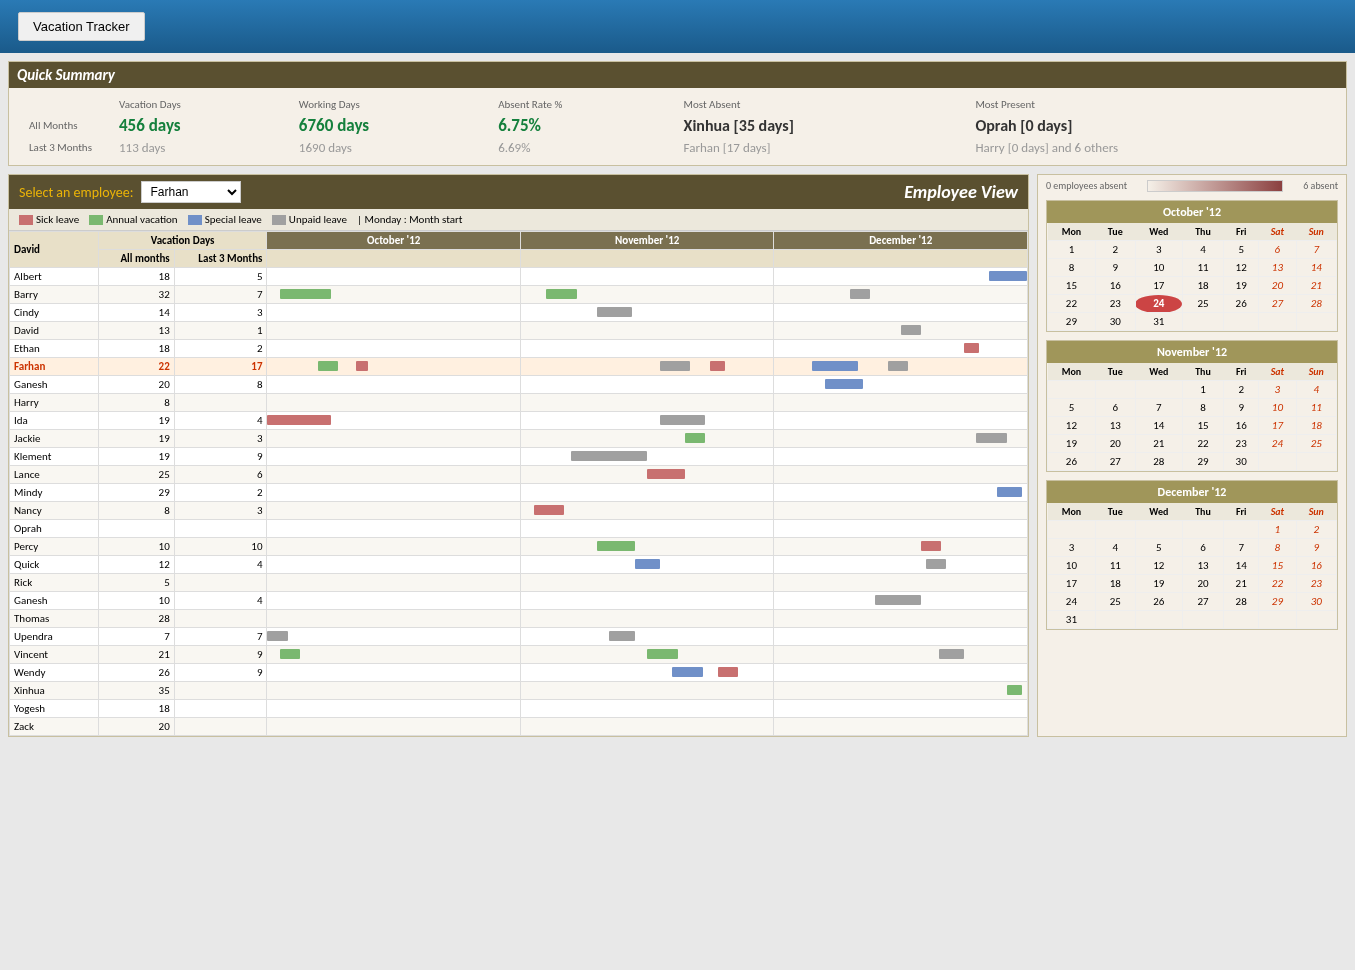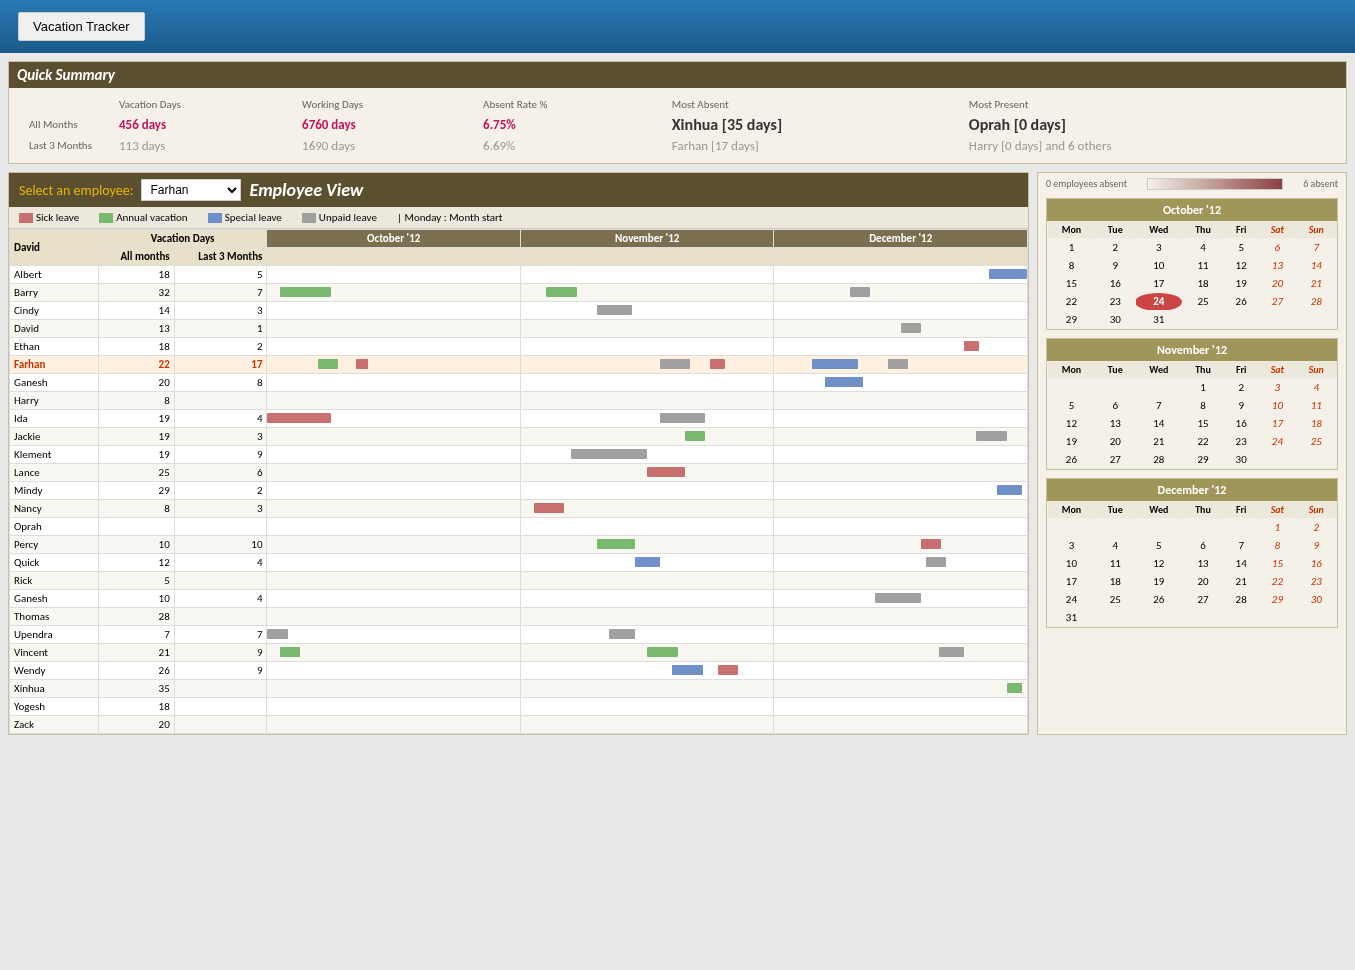--- a/index.html
+++ b/index.html
@@ -62,23 +62,23 @@
     .qs-table td {
       padding: 2px 8px;
       vertical-align: middle;
     }
     .qs-row-label {
       font-size: 11px;
       color: #666;
       width: 90px;
     }
     .qs-big {
-      font-size: 13px;
-      font-weight: bold;
-      color: #be185d;
+      font-size: 17px;
+      font-weight: bold;
+      color: #15803d;
     }
     .qs-small {
       font-size: 13px;
       color: #999;
     }
     .qs-bold-name {
       font-size: 16px;
       font-weight: bold;
       color: #333;
     }
@@ -114,31 +114,31 @@
     }
     .employee-select {
       border: 1px solid #ccc;
       background: white;
       padding: 2px 4px;
       font-size: 12px;
       width: 100px;
     }
     .employee-view-title {
       flex: 1;
-      text-align: left;
+      text-align: right;
       font-size: 18px;
       font-style: italic;
       font-weight: bold;
     }
 
     
     .legend {
       display: flex;
       align-items: center;
-      gap: 20px;
+      gap: 10px;
       padding: 4px 10px;
       background: #ece8dc;
       font-size: 11px;
       border-bottom: 1px solid #ccc;
     }
     .legend-item {
       display: flex;
       align-items: center;
       gap: 3px;
     }

